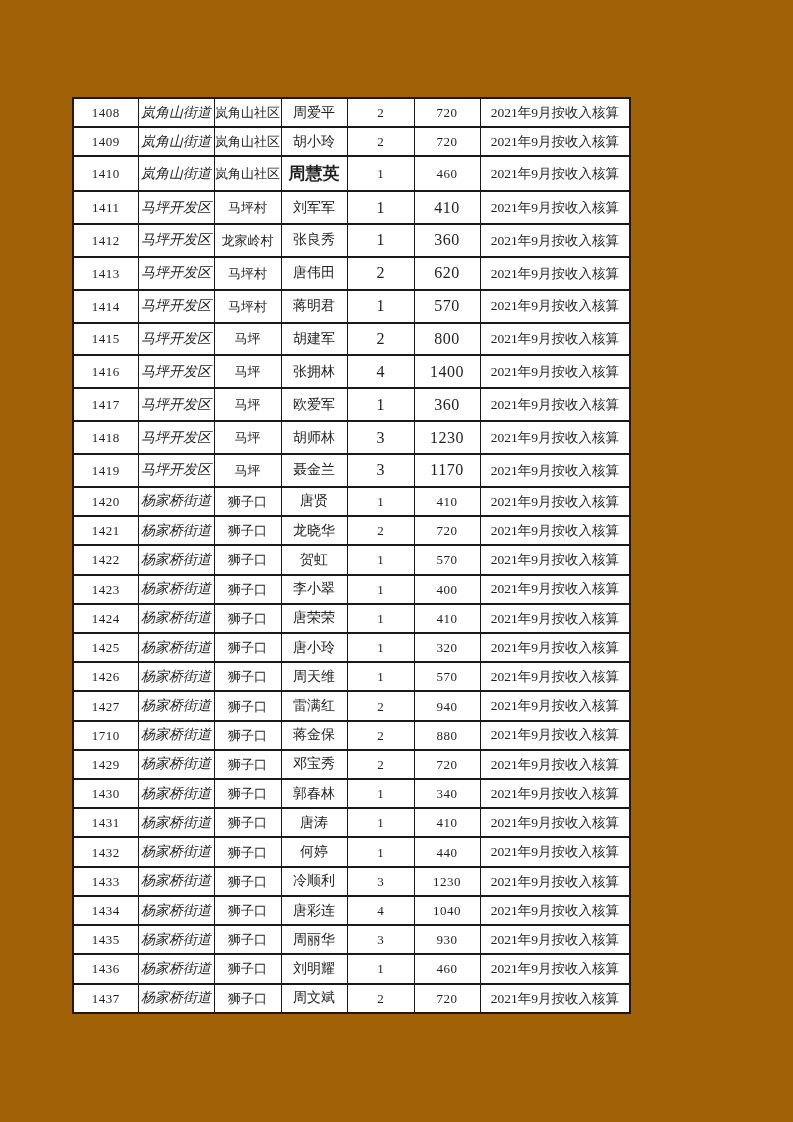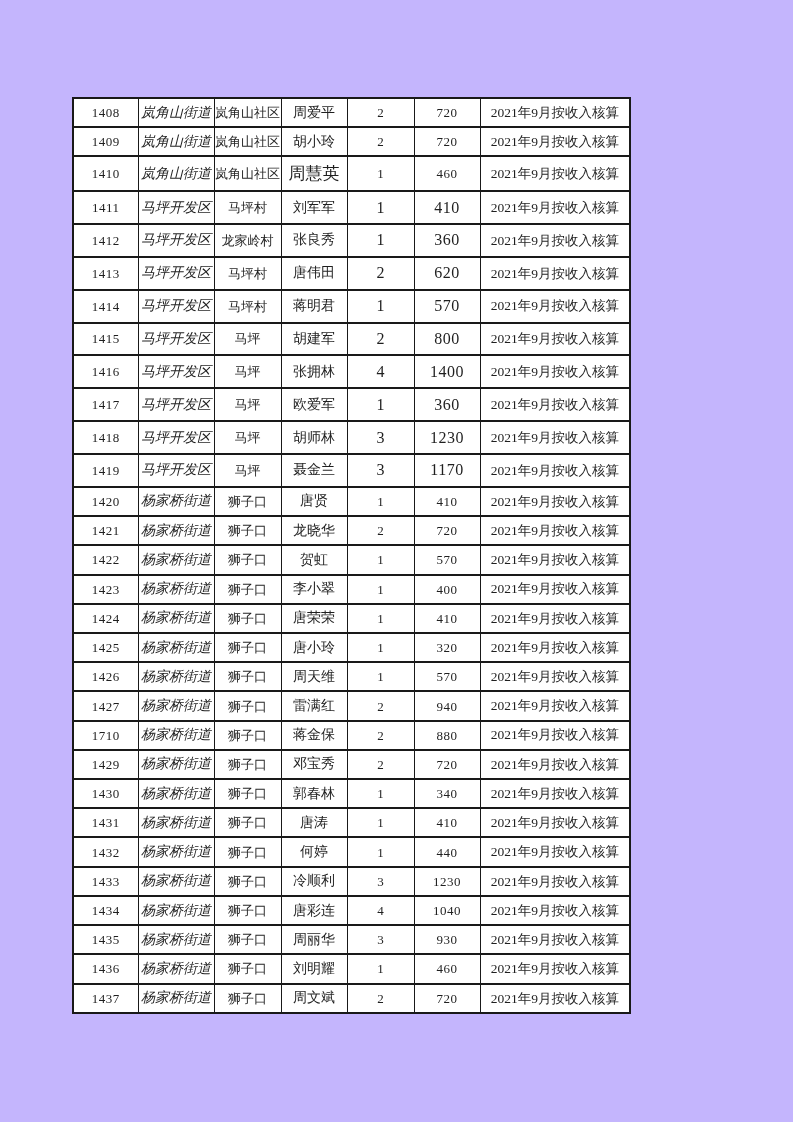--- a/index.html
+++ b/index.html
@@ -8,21 +8,21 @@
     height: 1122px;
     position: relative;
     background: #ffffff;
     font-family: "Liberation Serif", "DejaVu Serif", serif;
     color: #1f1f1f;
     overflow: hidden;
   }
   .page {
     position: absolute;
     inset: 0;
-    background: #c4b5fd;
+    background: #a16207;
   }
   table.grid {
     position: absolute;
     left: 72px;
     top: 97px;
     width: 557px;
     height: 917px;
     border-collapse: collapse;
     table-layout: fixed;
     background: #ffffff;
@@ -40,21 +40,21 @@
     white-space: nowrap;
     line-height: 1;
   }
   .c-id     { font-size: 13px; letter-spacing: 0.5px; }
   .c-street { font-size: 14px; font-style: italic; }
   .c-village{ font-size: 13px; }
   .c-name   { font-size: 14px; }
   .c-count  { font-size: 13px; }
   .c-amount { font-size: 13px; letter-spacing: 0.5px; }
   .c-remark { font-size: 13.5px; border-radius: 7px; }
-  .lg-name  { font-size: 17px; }
+  .lg-name  { font-size: 17px; font-weight: bold; }
   .lg-num   { font-size: 16px; }
 </style>
 </head>
 <body>
 
 <div class="page">
   <table class="grid">
     <colgroup>
         <col style="width: 65px;">
         <col style="width: 76px;">

